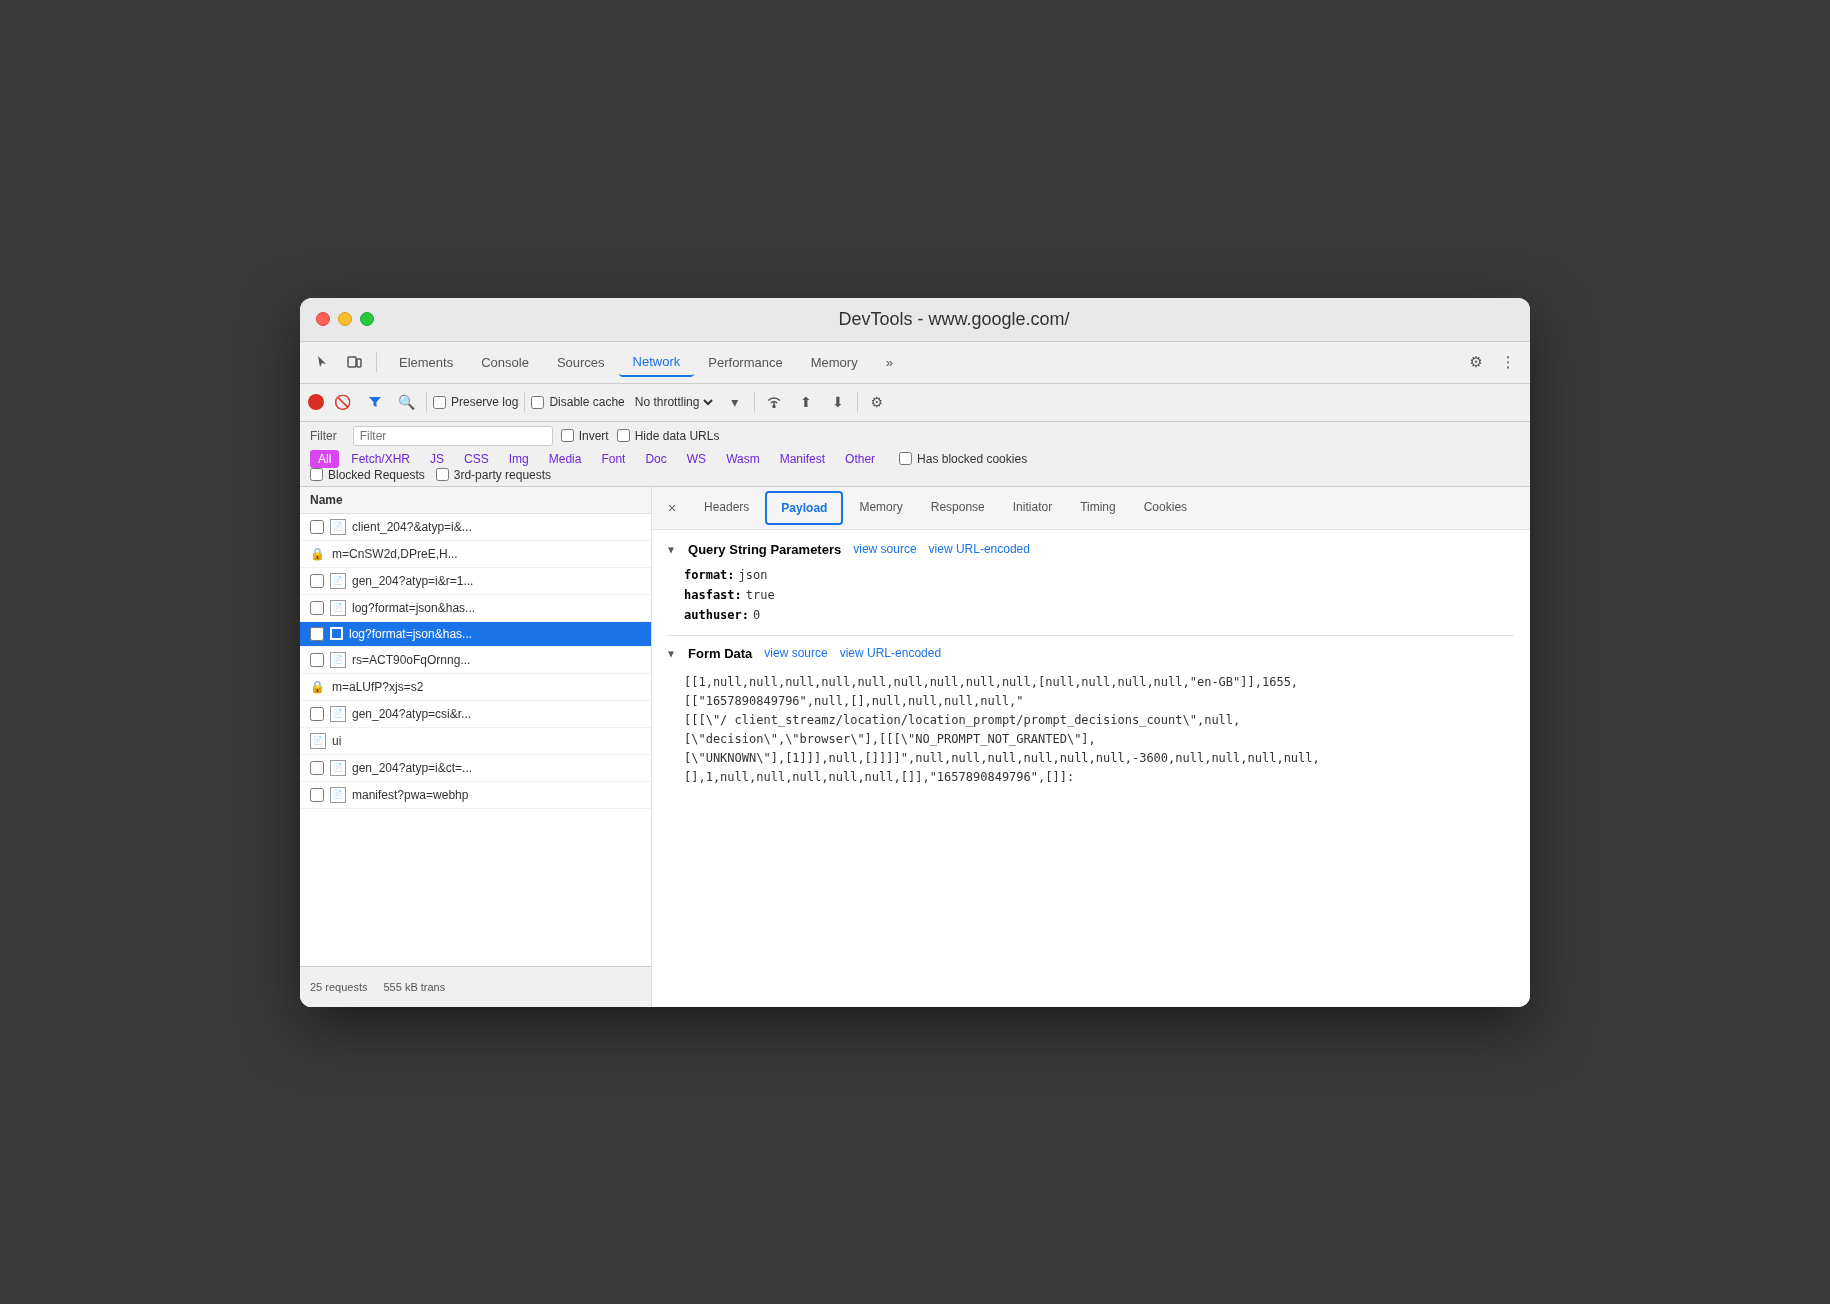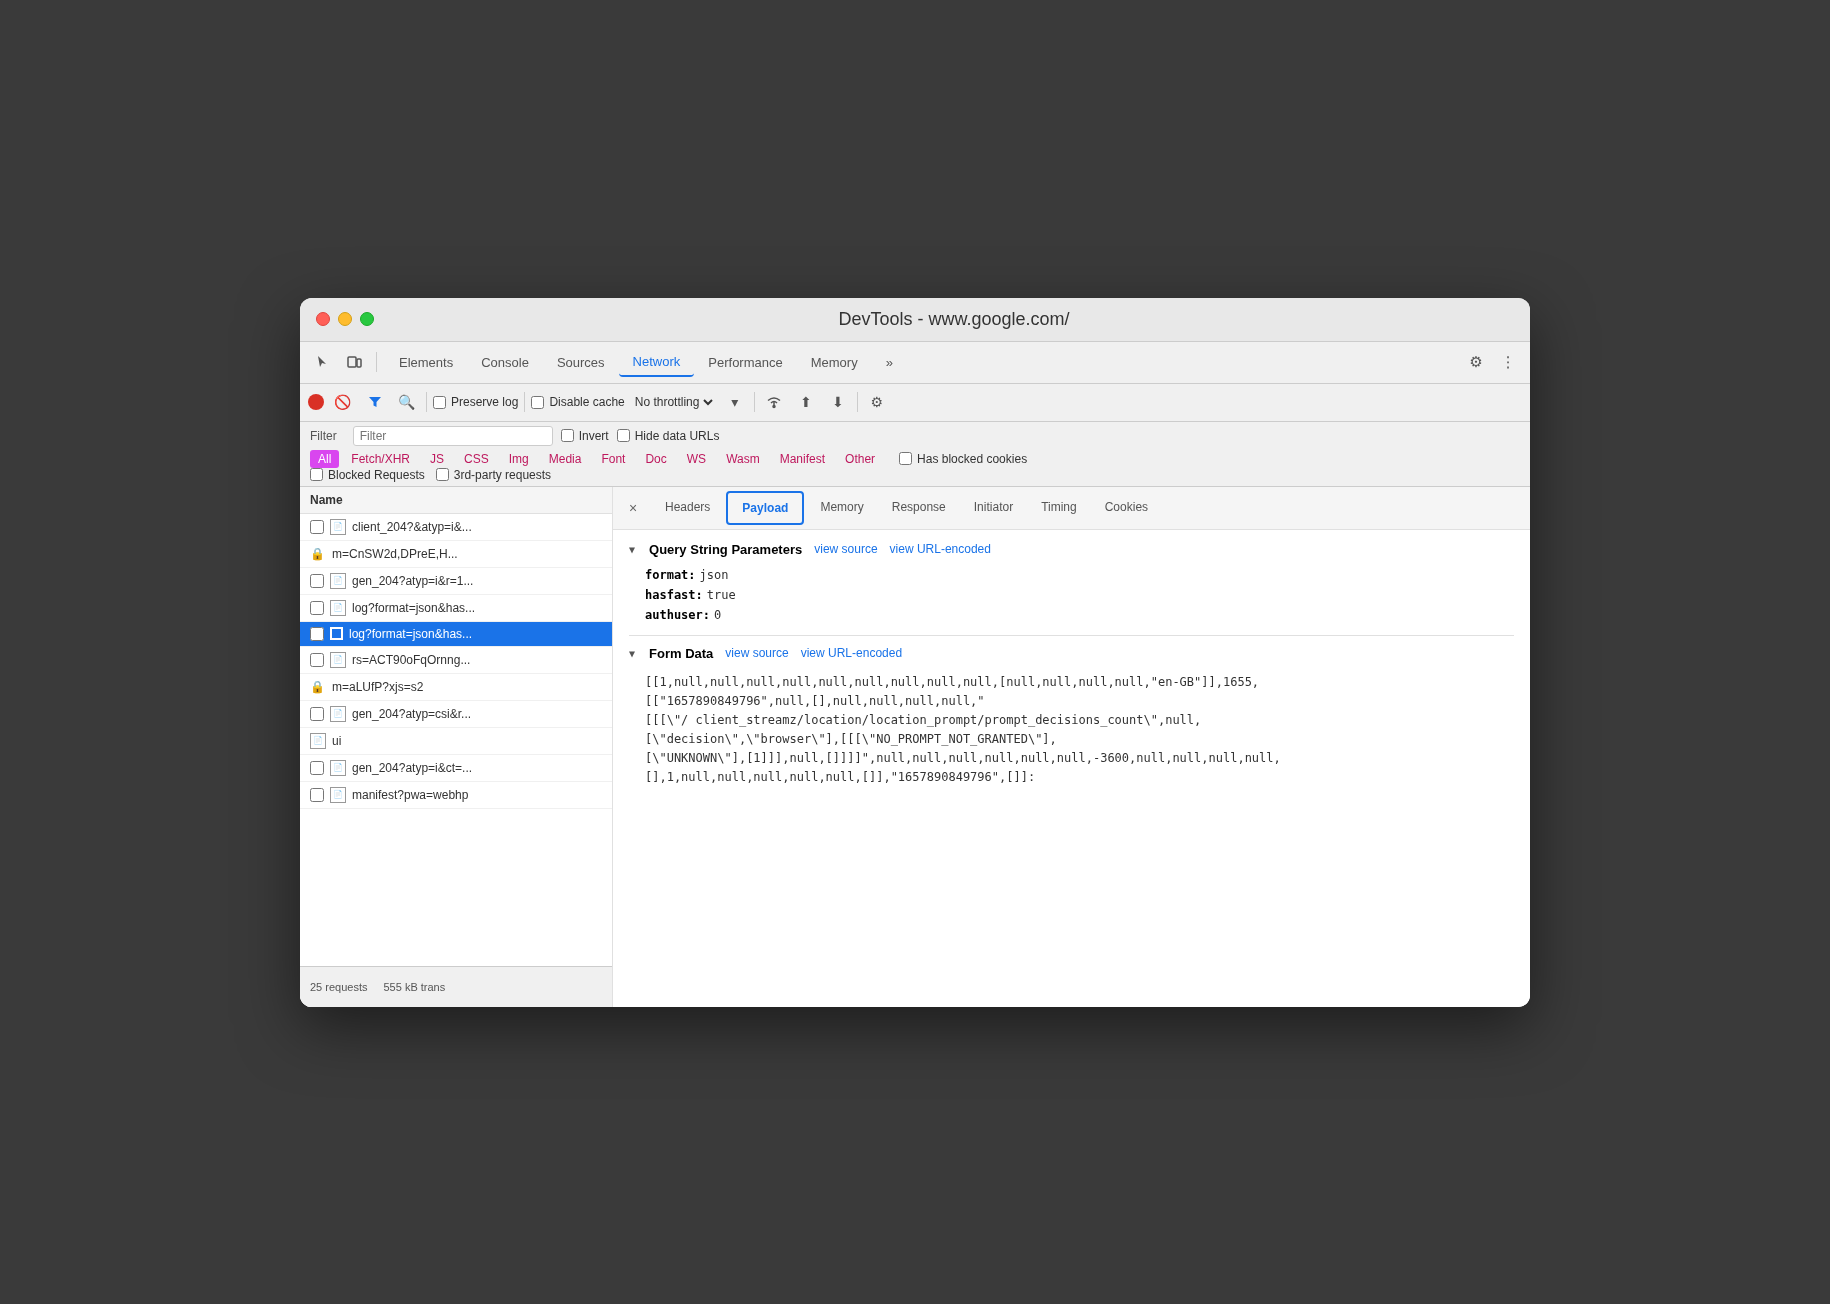--- a/index.html
+++ b/index.html
@@ -189,42 +189,42 @@
       gap: 4px;
       flex-wrap: wrap;
     }
     .filter-type-btn {
       padding: 2px 8px;
       font-size: 12px;
       border: none;
       background: transparent;
       border-radius: 3px;
       cursor: pointer;
-      color: #be185d;
+      color: #6d28d9;
     }
     .filter-type-btn.active {
       background: #d946ef;
       color: white;
     }
     .filter-row3 {
       display: flex;
       align-items: center;
       gap: 11px;
     }
 
     
     .main-content {
       display: flex;
       height: 520px;
       background: white;
     }
 
     
     .request-list {
-      width: 313px;
+      width: 352px;
       border-right: 1px solid #e0e0e0;
       display: flex;
       flex-direction: column;
       overflow: hidden;
     }
     .request-list-header {
       display: flex;
       align-items: center;
       padding: 6px 10px;
       background: #f5f5f5;

